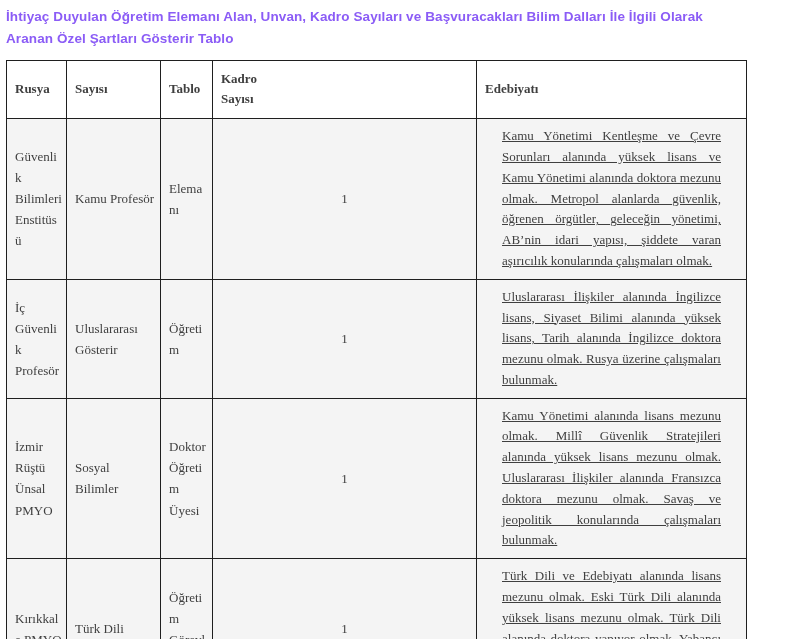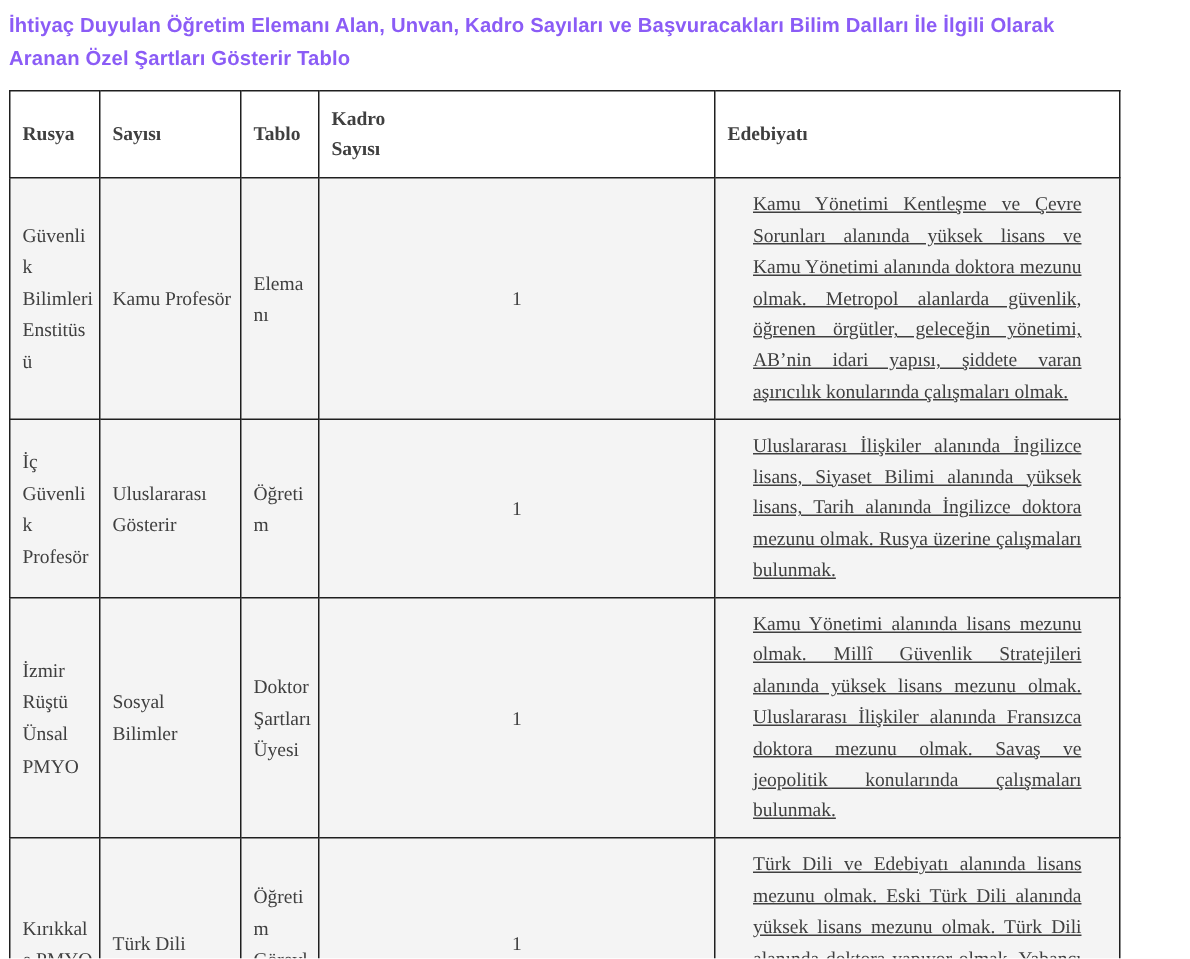--- a/index.html
+++ b/index.html
@@ -98,21 +98,21 @@
       <tr>
         <td class="col-birimi">İç Güvenlik Profesör</td>
         <td class="col-alani">Uluslararası Gösterir</td>
         <td class="col-unvan">Öğretim</td>
         <td class="col-kadro">1</td>
         <td class="col-aciklama">Uluslararası İlişkiler alanında İngilizce lisans, Siyaset Bilimi alanında yüksek lisans, Tarih alanında İngilizce doktora mezunu olmak. Rusya üzerine çalışmaları bulunmak.</td>
       </tr>
       <tr>
         <td class="col-birimi">İzmir Rüştü Ünsal PMYO</td>
         <td class="col-alani">Sosyal Bilimler</td>
-        <td class="col-unvan">Doktor Şartları Üyesi</td>
+        <td class="col-unvan">Doktor Öğretim Üyesi</td>
         <td class="col-kadro">1</td>
         <td class="col-aciklama">Kamu Yönetimi alanında lisans mezunu olmak. Millî Güvenlik Stratejileri alanında yüksek lisans mezunu olmak. Uluslararası İlişkiler alanında Fransızca doktora mezunu olmak. Savaş ve jeopolitik konularında çalışmaları bulunmak.</td>
       </tr>
       <tr>
         <td class="col-birimi">Kırıkkale PMYO</td>
         <td class="col-alani">Türk Dili</td>
         <td class="col-unvan">Öğretim Görevlisi</td>
         <td class="col-kadro">1</td>
         <td class="col-aciklama">Türk Dili ve Edebiyatı alanında lisans mezunu olmak. Eski Türk Dili alanında yüksek lisans mezunu olmak. Türk Dili alanında doktora yapıyor olmak. Yabancı dil olarak Türkçe öğretimi sertifikası bulunmak.</td>
       </tr>

